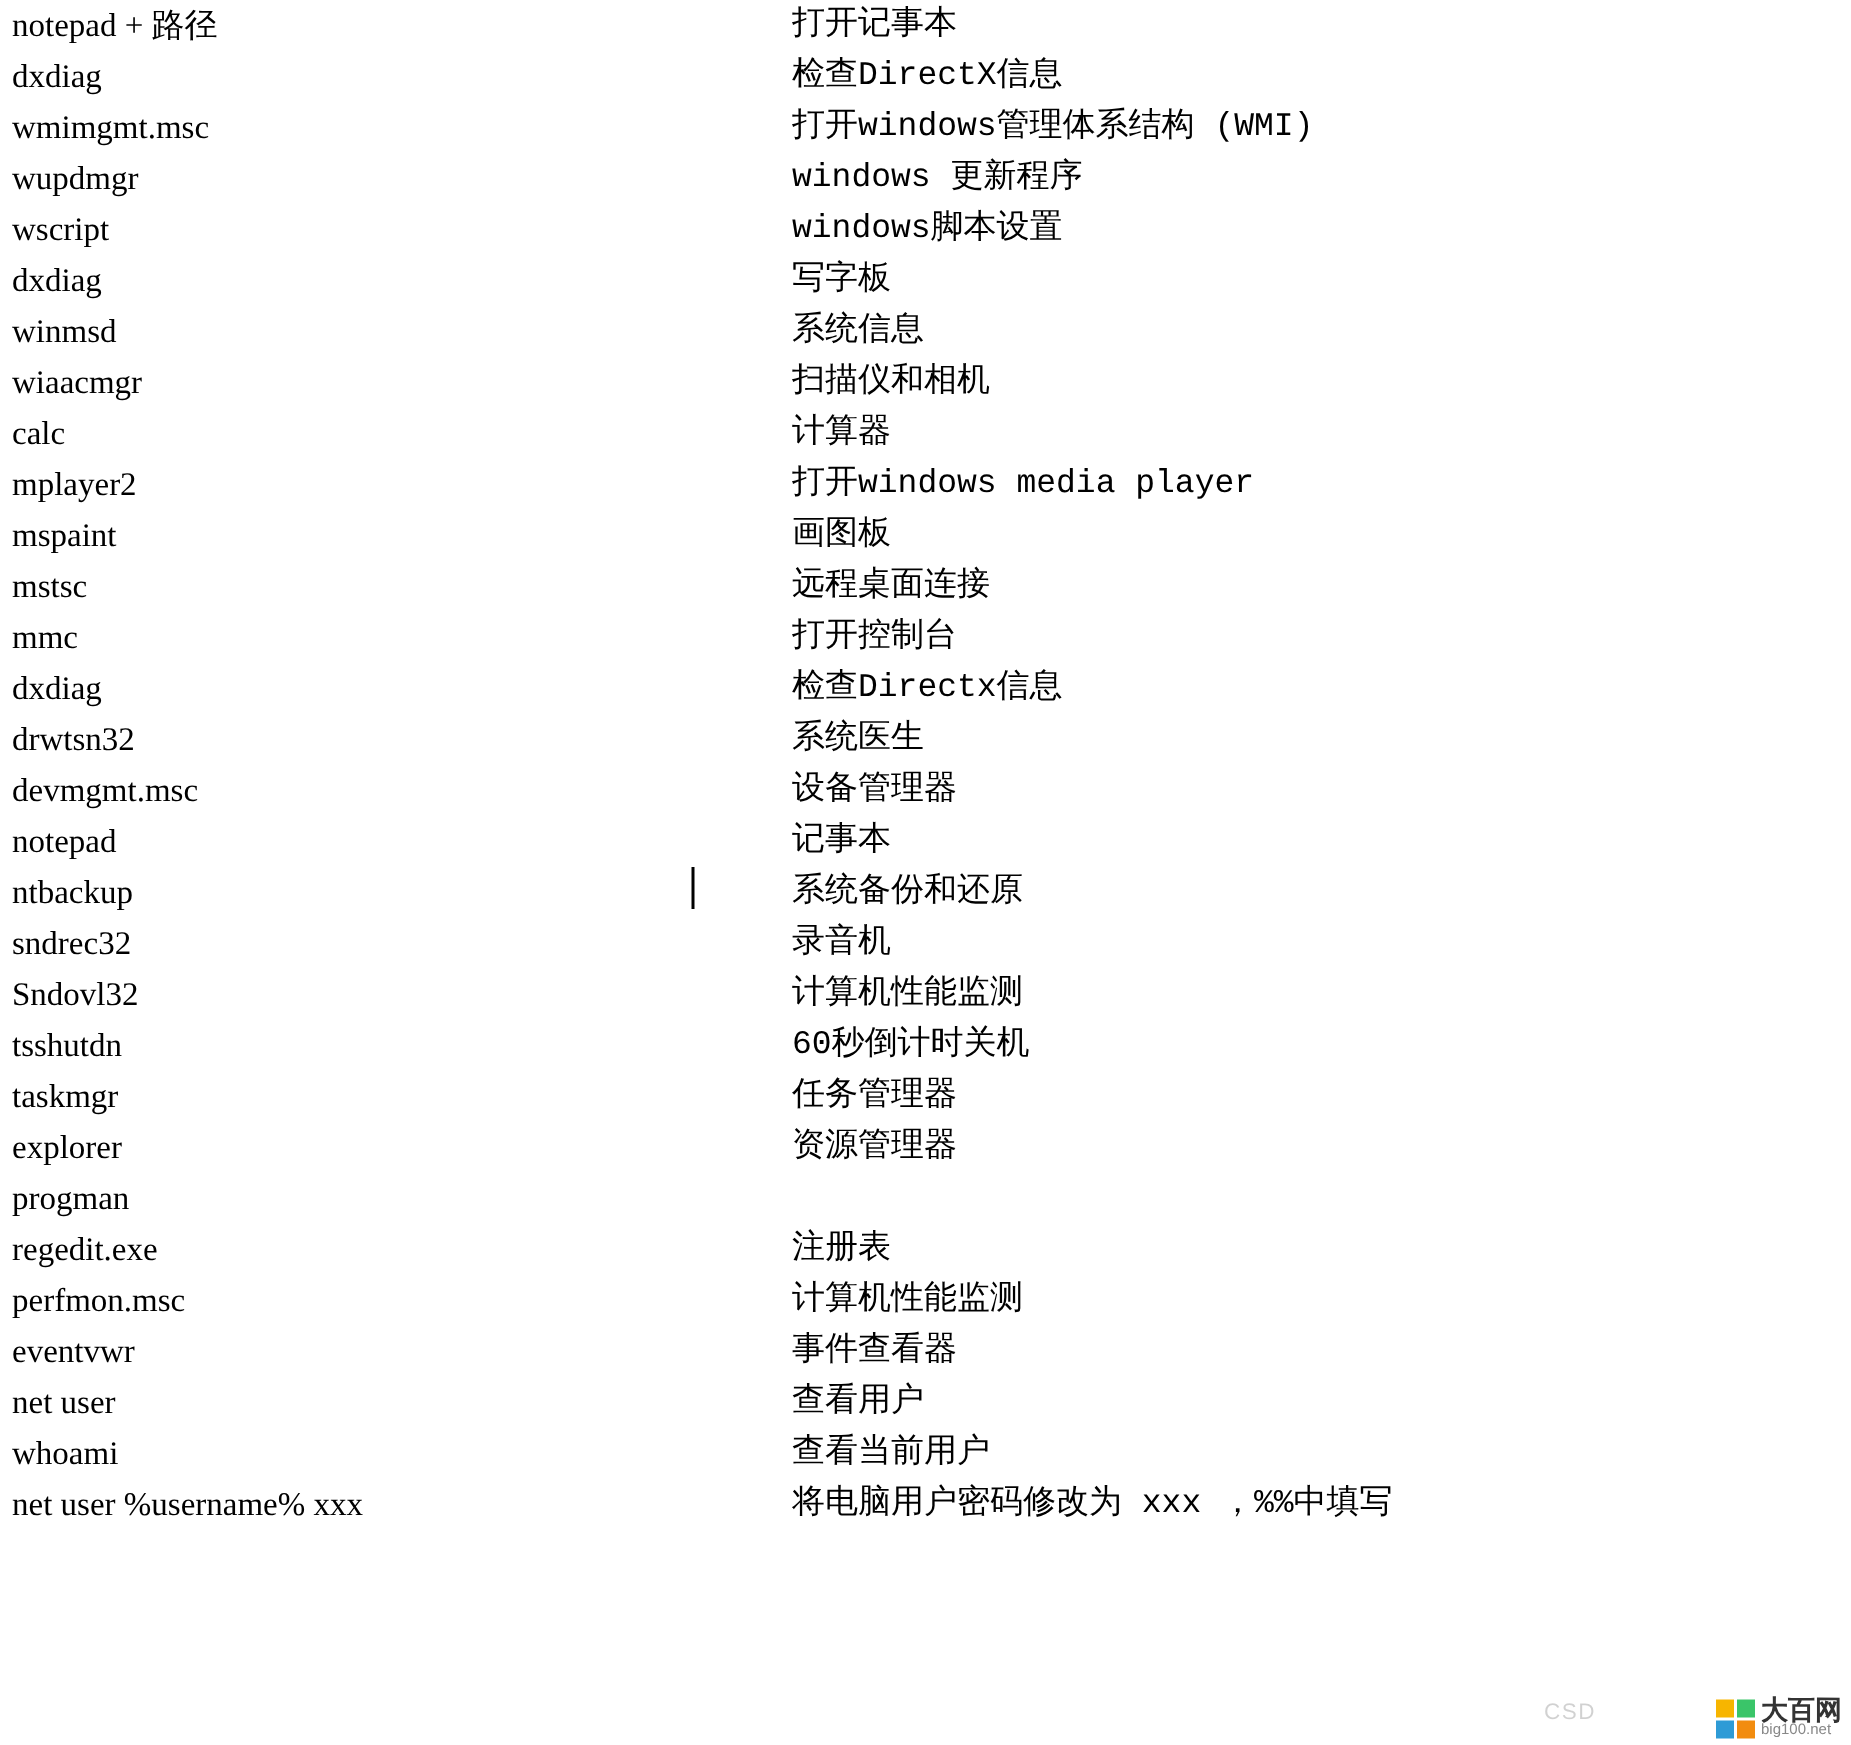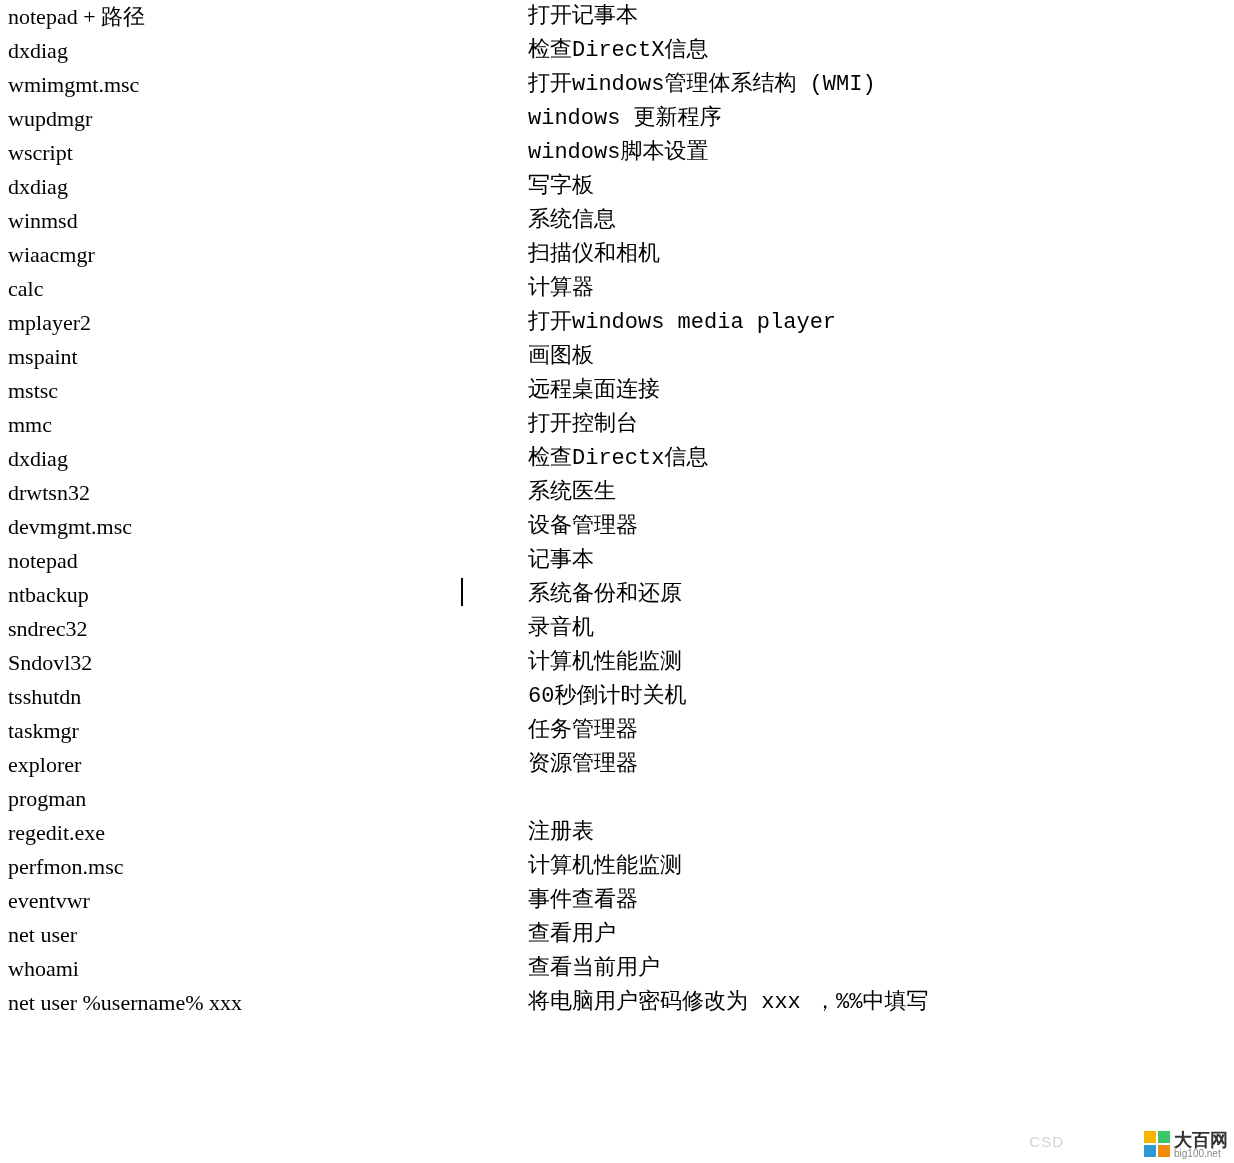--- a/index.html
+++ b/index.html
@@ -35,21 +35,21 @@
       font-size: 15px;
       color: rgba(0,0,0,0.18);
       font-family: sans-serif;
       letter-spacing: 1px;
     }
     .logo-wm {
       position: absolute;
       right: 6px;
       bottom: 4px;
       display: flex;
-      align-items: flex-start;
+      align-items: flex-end;
       gap: 4px;
       font-family: "Microsoft YaHei", sans-serif;
     }
     .logo-sq {
       display: grid;
       grid-template-columns: 12px 12px;
       grid-template-rows: 12px 12px;
       gap: 2px;
     }
     .logo-sq span { display:block; width:12px; height:12px; }

